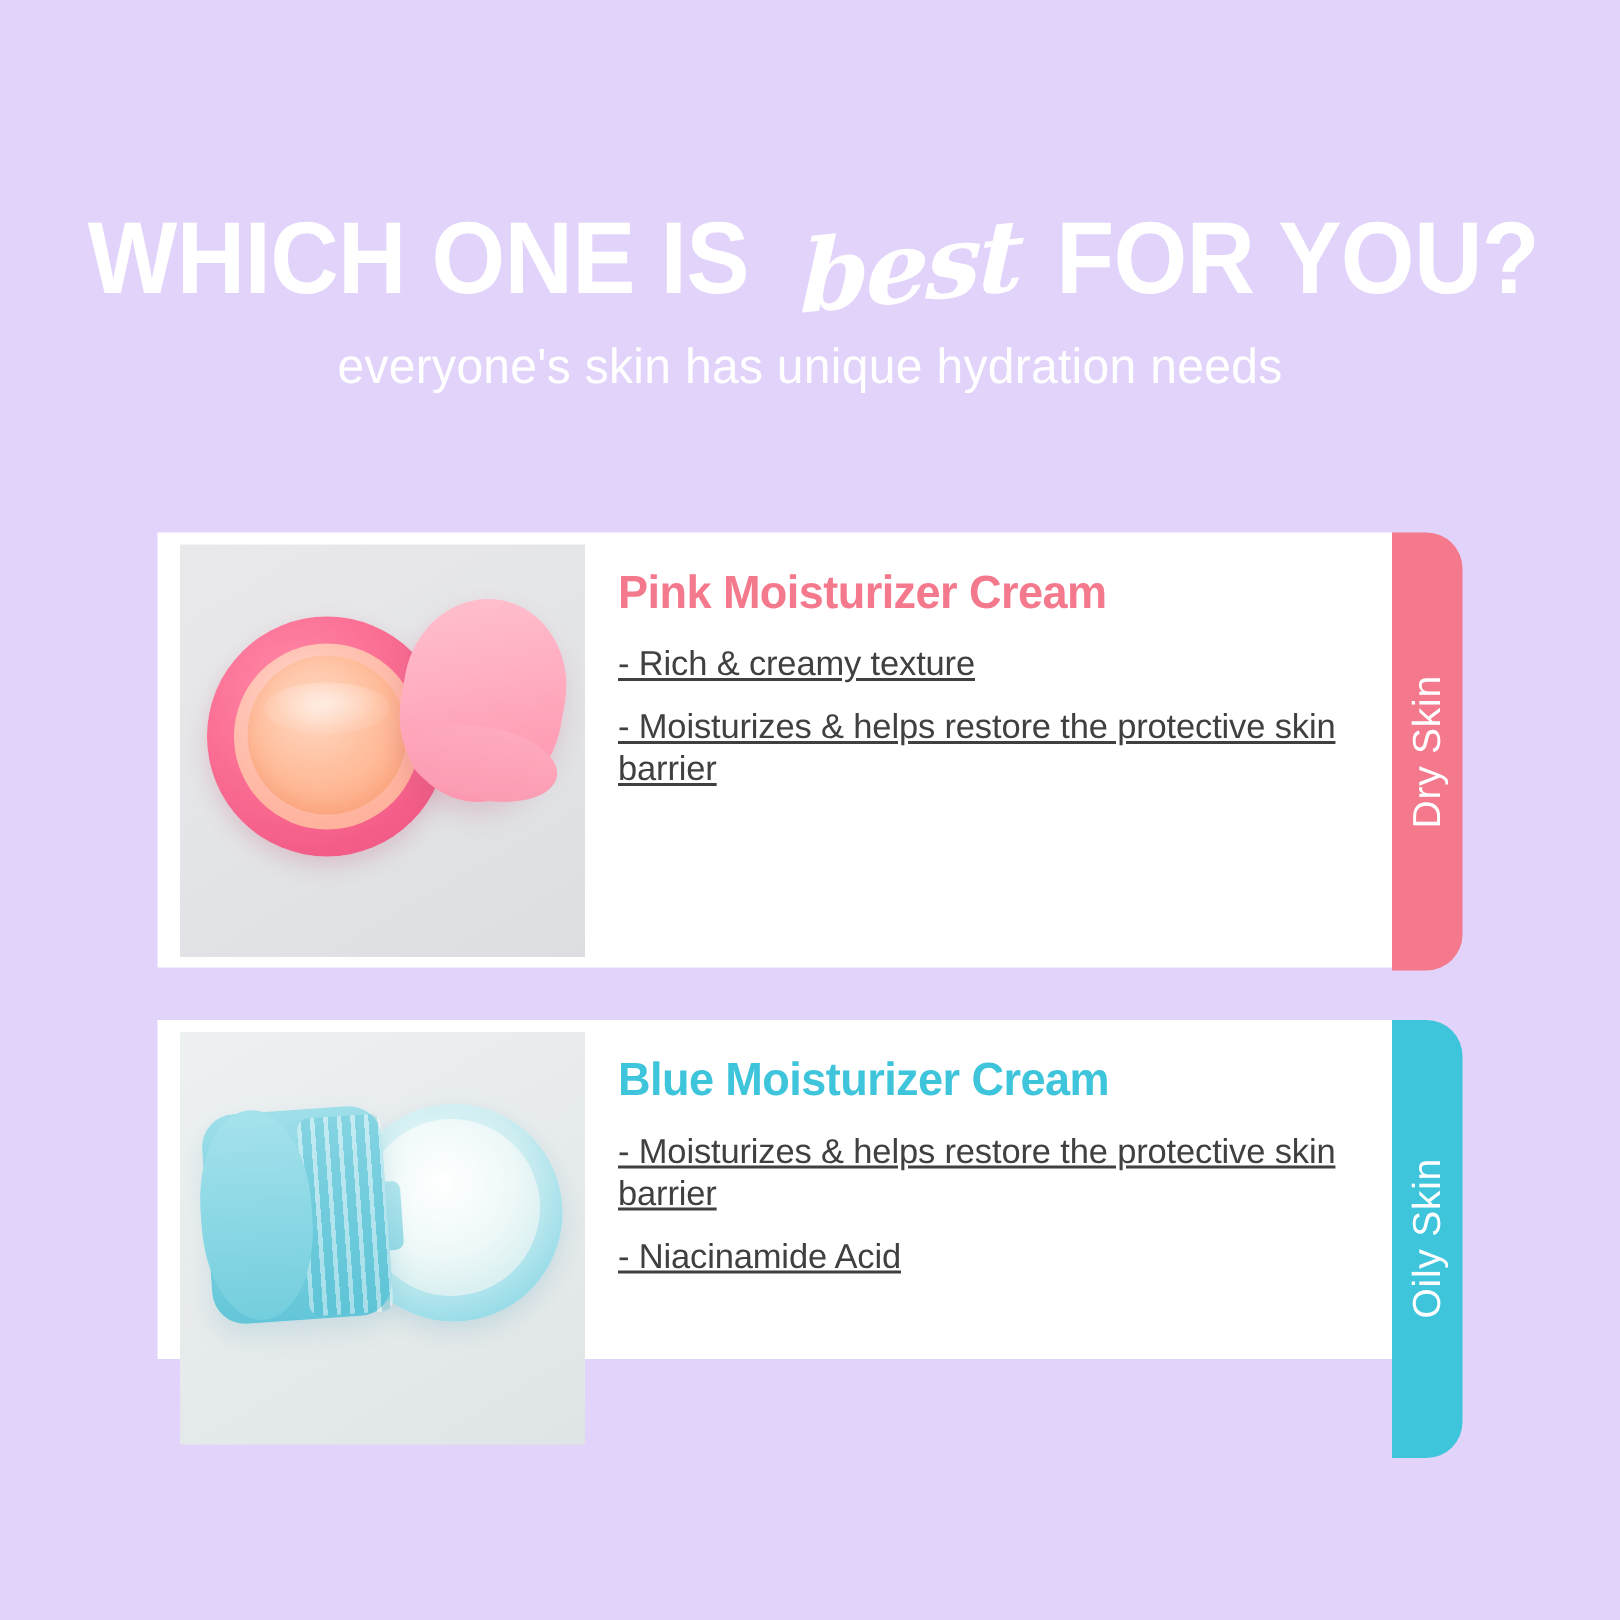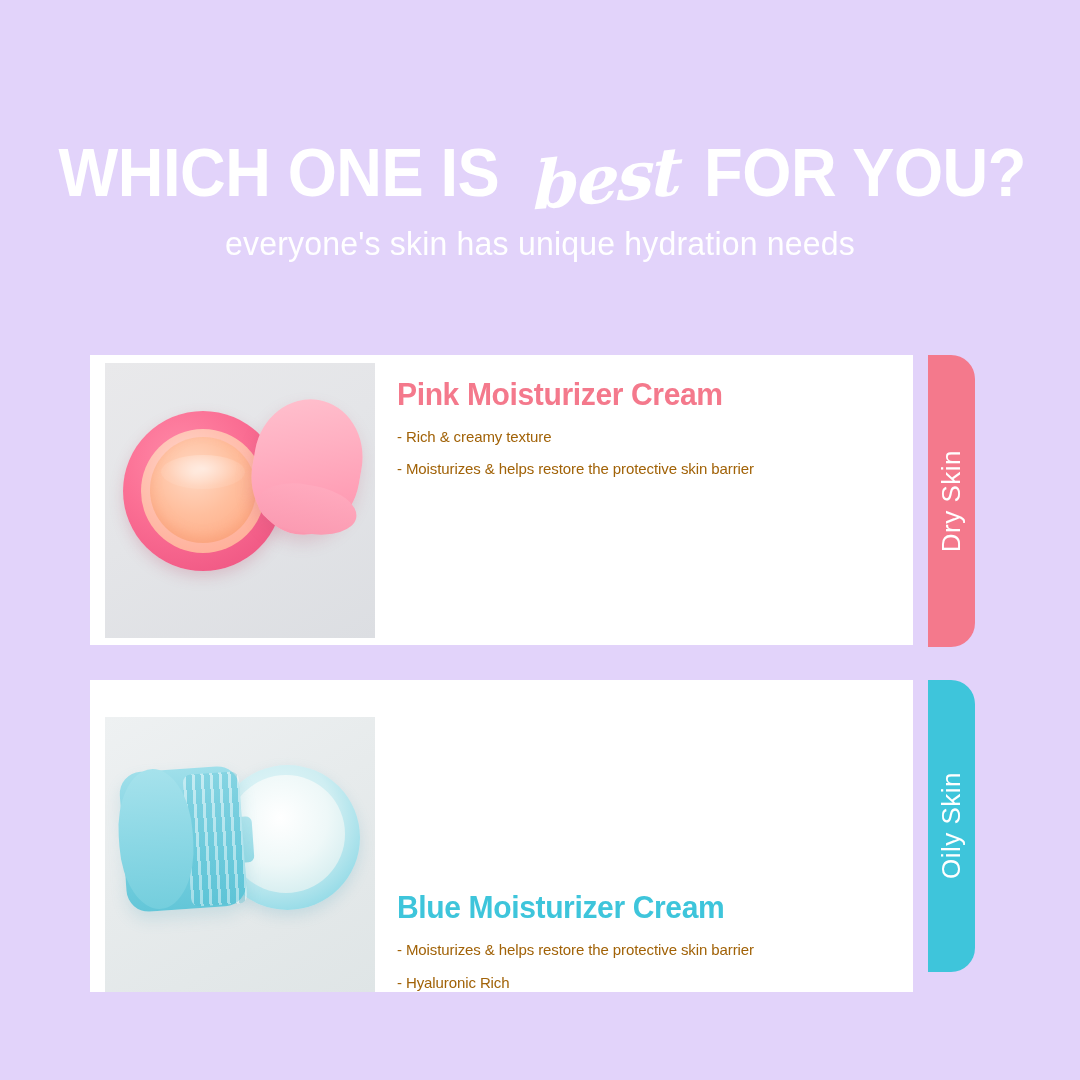--- a/index.html
+++ b/index.html
@@ -60,28 +60,28 @@
     color: #ffffff;
     font-size: 33px;
     font-weight: 400;
     letter-spacing: 0.2px;
     transform: scaleX(0.97);
   }
 
   
   .card {
     position: absolute;
-    left: 90px;
+    left: 105px;
     width: 823px;
     background: #ffffff;
     display: flex;
     align-items: stretch;
   }
   #card-0 { top: 355px; height: 290px; }
-  #card-1 { top: 680px; height: 312px; align-items: flex-end; }
+  #card-1 { top: 680px; height: 226px; }
 
   .card-photo {
     width: 270px;
     height: 275px;
     margin: 8px 0 0 15px;
     flex: 0 0 270px;
     position: relative;
     overflow: hidden;
     background: #eceef0;
   }
@@ -206,25 +206,26 @@
   .card-title {
     font-size: 31px;
     font-weight: bold;
     letter-spacing: -0.4px;
     margin: 0 0 15px 0;
     white-space: nowrap;
     transform: scaleX(0.97);
     transform-origin: left center;
   }
   .bullet {
-    font-size: 15px;
+    font-size: 23px;
     line-height: 1.22;
-    color: #a16207;
+    color: #404040;
     margin-bottom: 14px;
     letter-spacing: -0.1px;
+    text-decoration: underline;
   }
   .bullet:last-child { margin-bottom: 0; }
 
   .card-tab {
     position: absolute;
     left: 928px;
     width: 47px;
     border-top-right-radius: 24px;
     border-bottom-right-radius: 24px;
     display: flex;
@@ -277,18 +278,18 @@
     <div class="bjar-open"></div>
     <div class="bjar-content"></div>
     <div class="bjar-neck"></div>
     <div class="bjar-lid"></div>
     <div class="bjar-ridges"></div>
     <div class="bjar-lid-top"></div>
   </div>
   <div class="card-body">
     <div class="card-title" style="color:#3ec5db">Blue Moisturizer Cream</div>
     <div class="bullet">- Moisturizes &amp; helps restore the protective skin barrier</div>
-    <div class="bullet">- Hyaluronic Rich</div>
+    <div class="bullet">- Niacinamide Acid</div>
   </div>
 </div>
 <div class="card-tab" id="tab-1">
   <span class="tab-label">Oily Skin</span>
 </div>
 
 </body></html>

